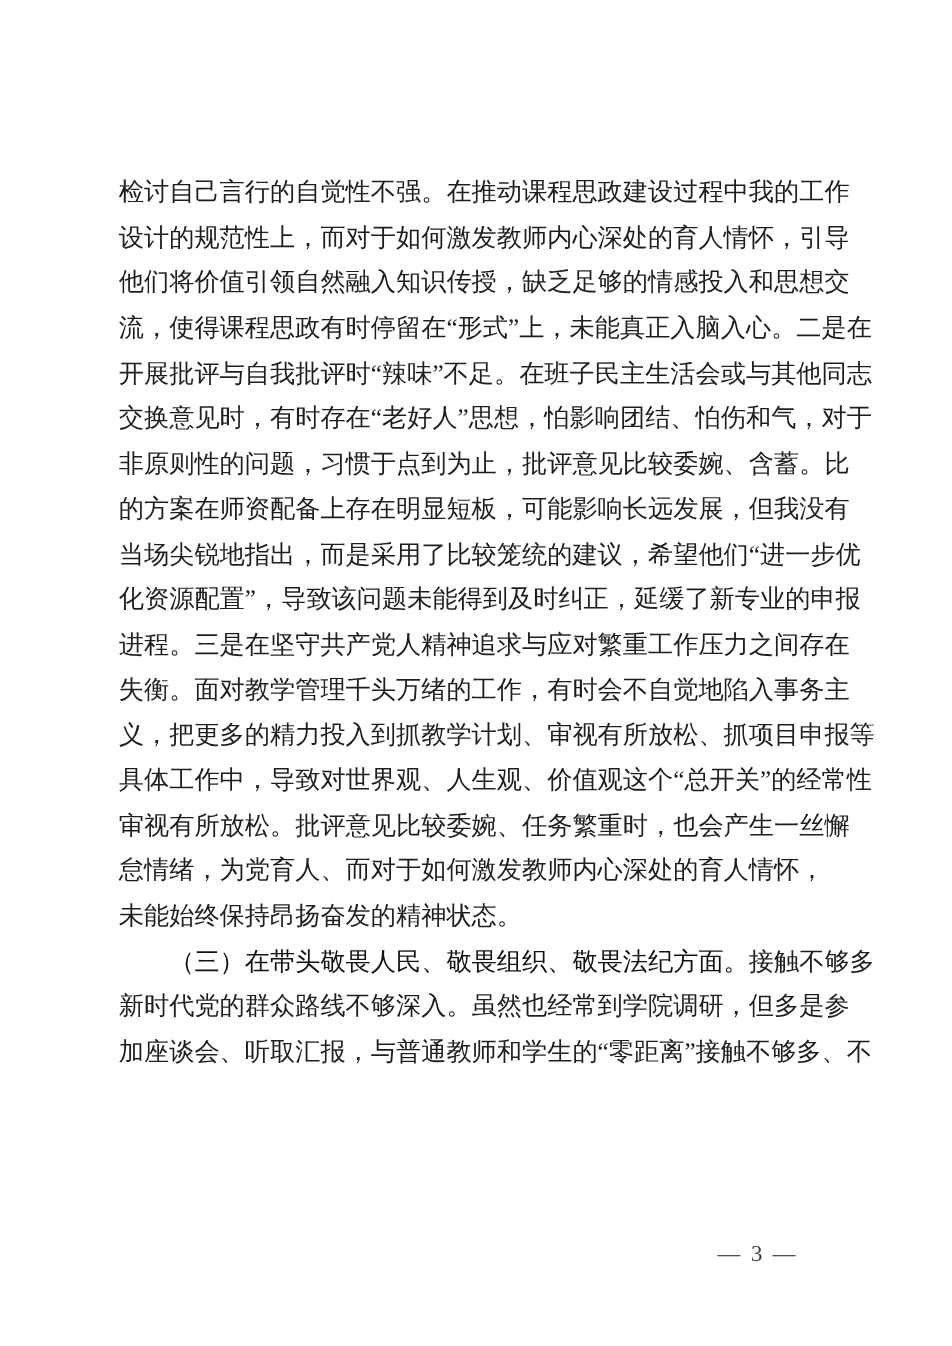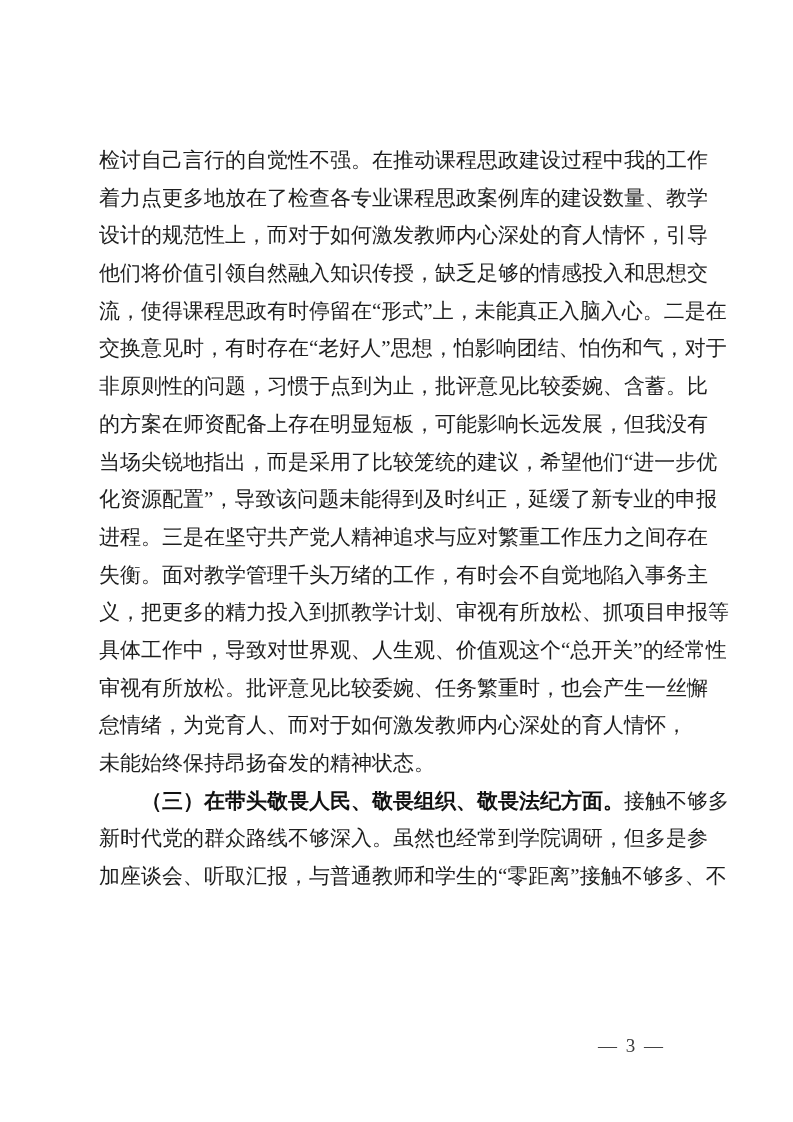--- a/index.html
+++ b/index.html
@@ -25,21 +25,21 @@
     font-size: 21px;
     line-height: 37.7px;
     height: 37.7px;
     white-space: nowrap;
     letter-spacing: 0;
   }
   .indent {
     padding-left: 42px;
   }
   .bold {
-    font-weight: bold;
+    font-weight: normal;
     color: #111111;
   }
   .page-number {
     position: absolute;
     left: 598px;
     top: 1033px;
     font-size: 19px;
     line-height: 26px;
     color: #3a3a3a;
     letter-spacing: 2px;
@@ -48,24 +48,24 @@
 </style>
 </head>
 <body>
 
 <div class="page" style="background: rgb(255, 255, 255);">
 
   <div class="text-block" style="color: rgb(30, 30, 30);">
 
     <div class="para">
         <div class="line">检讨自己言行的自觉性不强。在推动课程思政建设过程中我的工作</div>
-        <div class="line">着力点更多地放在了检查各专业课程思政案例库的建设数量、教学</div>
         <div class="line">设计的规范性上，而对于如何激发教师内心深处的育人情怀，引导</div>
         <div class="line">他们将价值引领自然融入知识传授，缺乏足够的情感投入和思想交</div>
         <div class="line">流，使得课程思政有时停留在“形式”上，未能真正入脑入心。二是在</div>
+        <div class="line">开展批评与自我批评时“辣味”不足。在班子民主生活会或与其他同志</div>
         <div class="line">交换意见时，有时存在“老好人”思想，怕影响团结、怕伤和气，对于</div>
         <div class="line">非原则性的问题，习惯于点到为止，批评意见比较委婉、含蓄。比</div>
         <div class="line">的方案在师资配备上存在明显短板，可能影响长远发展，但我没有</div>
         <div class="line">当场尖锐地指出，而是采用了比较笼统的建议，希望他们“进一步优</div>
         <div class="line">化资源配置”，导致该问题未能得到及时纠正，延缓了新专业的申报</div>
         <div class="line">进程。三是在坚守共产党人精神追求与应对繁重工作压力之间存在</div>
         <div class="line">失衡。面对教学管理千头万绪的工作，有时会不自觉地陷入事务主</div>
         <div class="line">义，把更多的精力投入到抓教学计划、审视有所放松、抓项目申报等</div>
         <div class="line">具体工作中，导致对世界观、人生观、价值观这个“总开关”的经常性</div>
         <div class="line">审视有所放松。批评意见比较委婉、任务繁重时，也会产生一丝懈</div>

